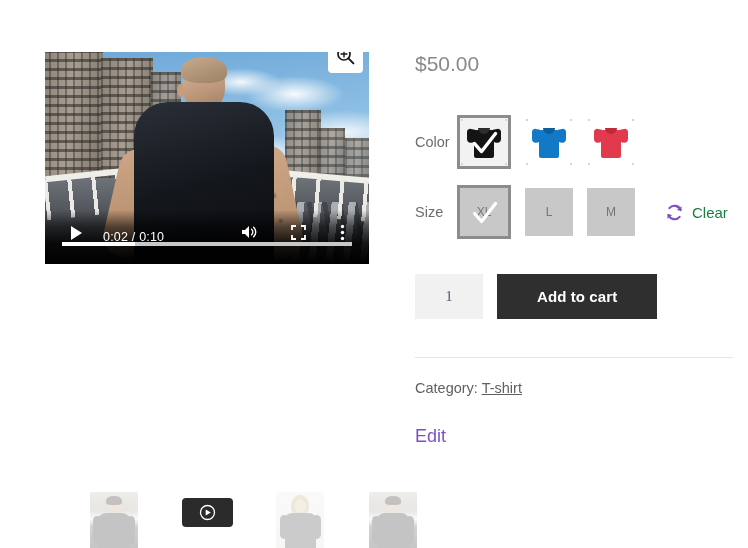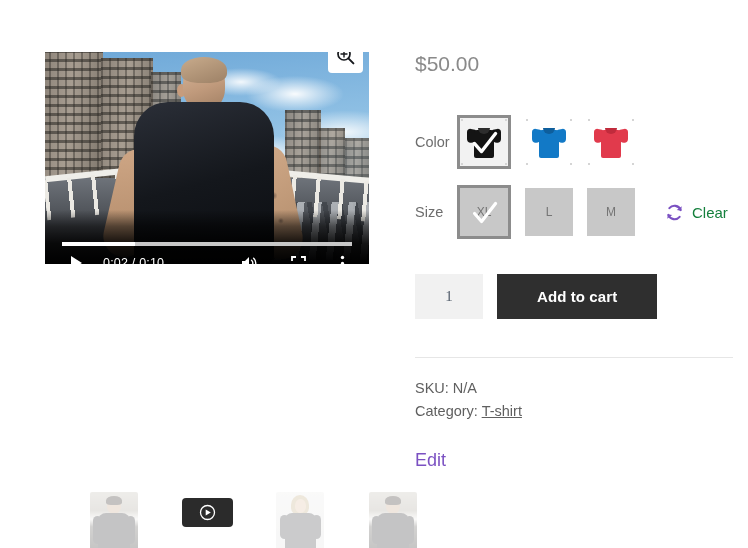--- a/index.html
+++ b/index.html
@@ -142,23 +142,22 @@
     height: 54px;
     background: linear-gradient(180deg, rgba(0,0,0,0) 0%, rgba(0,0,0,.55) 30%, rgba(0,0,0,.88) 62%, #000 100%);
     z-index: 5;
   }
   .ctl-row {
     position: absolute;
     left: 0; right: 0;
     top: 8px;
     height: 26px;
     display: flex;
-    align-items: center;
+    align-items: flex-end;
     padding: 0 8px;
-    margin-top: 32px;
   }
   #play-btn {
     width: 26px; height: 22px;
     display: flex; align-items: center; justify-content: center;
     cursor: pointer;
     margin-left: 10px;
   }
   #play-btn .tri {
     width: 0; height: 0;
     border-left: 11px solid #fff;
@@ -670,21 +669,20 @@
       </div>
     </div>
 
     <div id="cart-row">
       <input id="qty-input" type="text" value="1" style="">
       <button id="add-to-cart">Add to cart</button>
     </div>
 
     <div id="meta-divider"></div>
     <div id="product-meta">
-      <div>SKU: N/A</div>
       <div>
         <span>Category:</span>
         <a id="category-link">T-shirt</a>
       </div>
       <a id="edit-link">Edit</a>
     </div>
 
   </div>
 </div>
 

